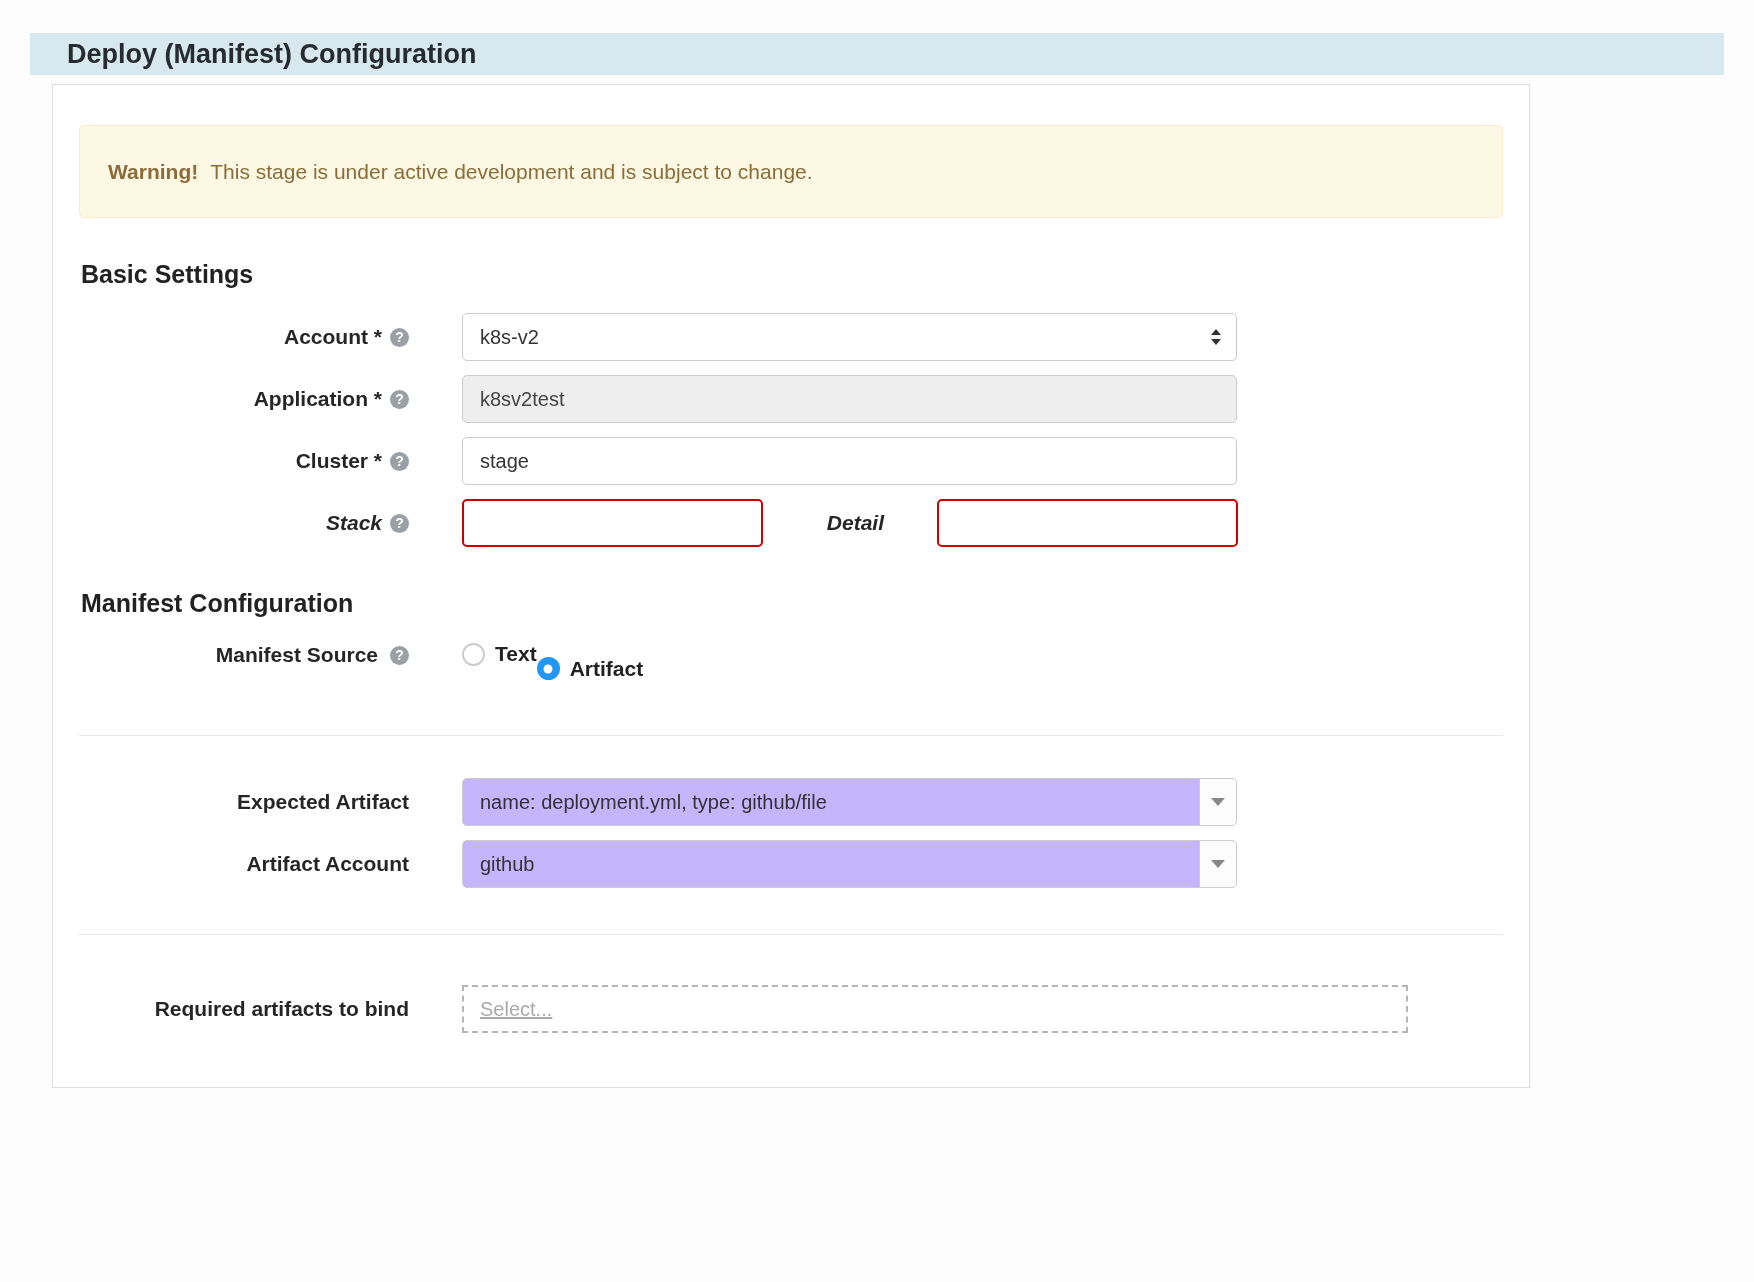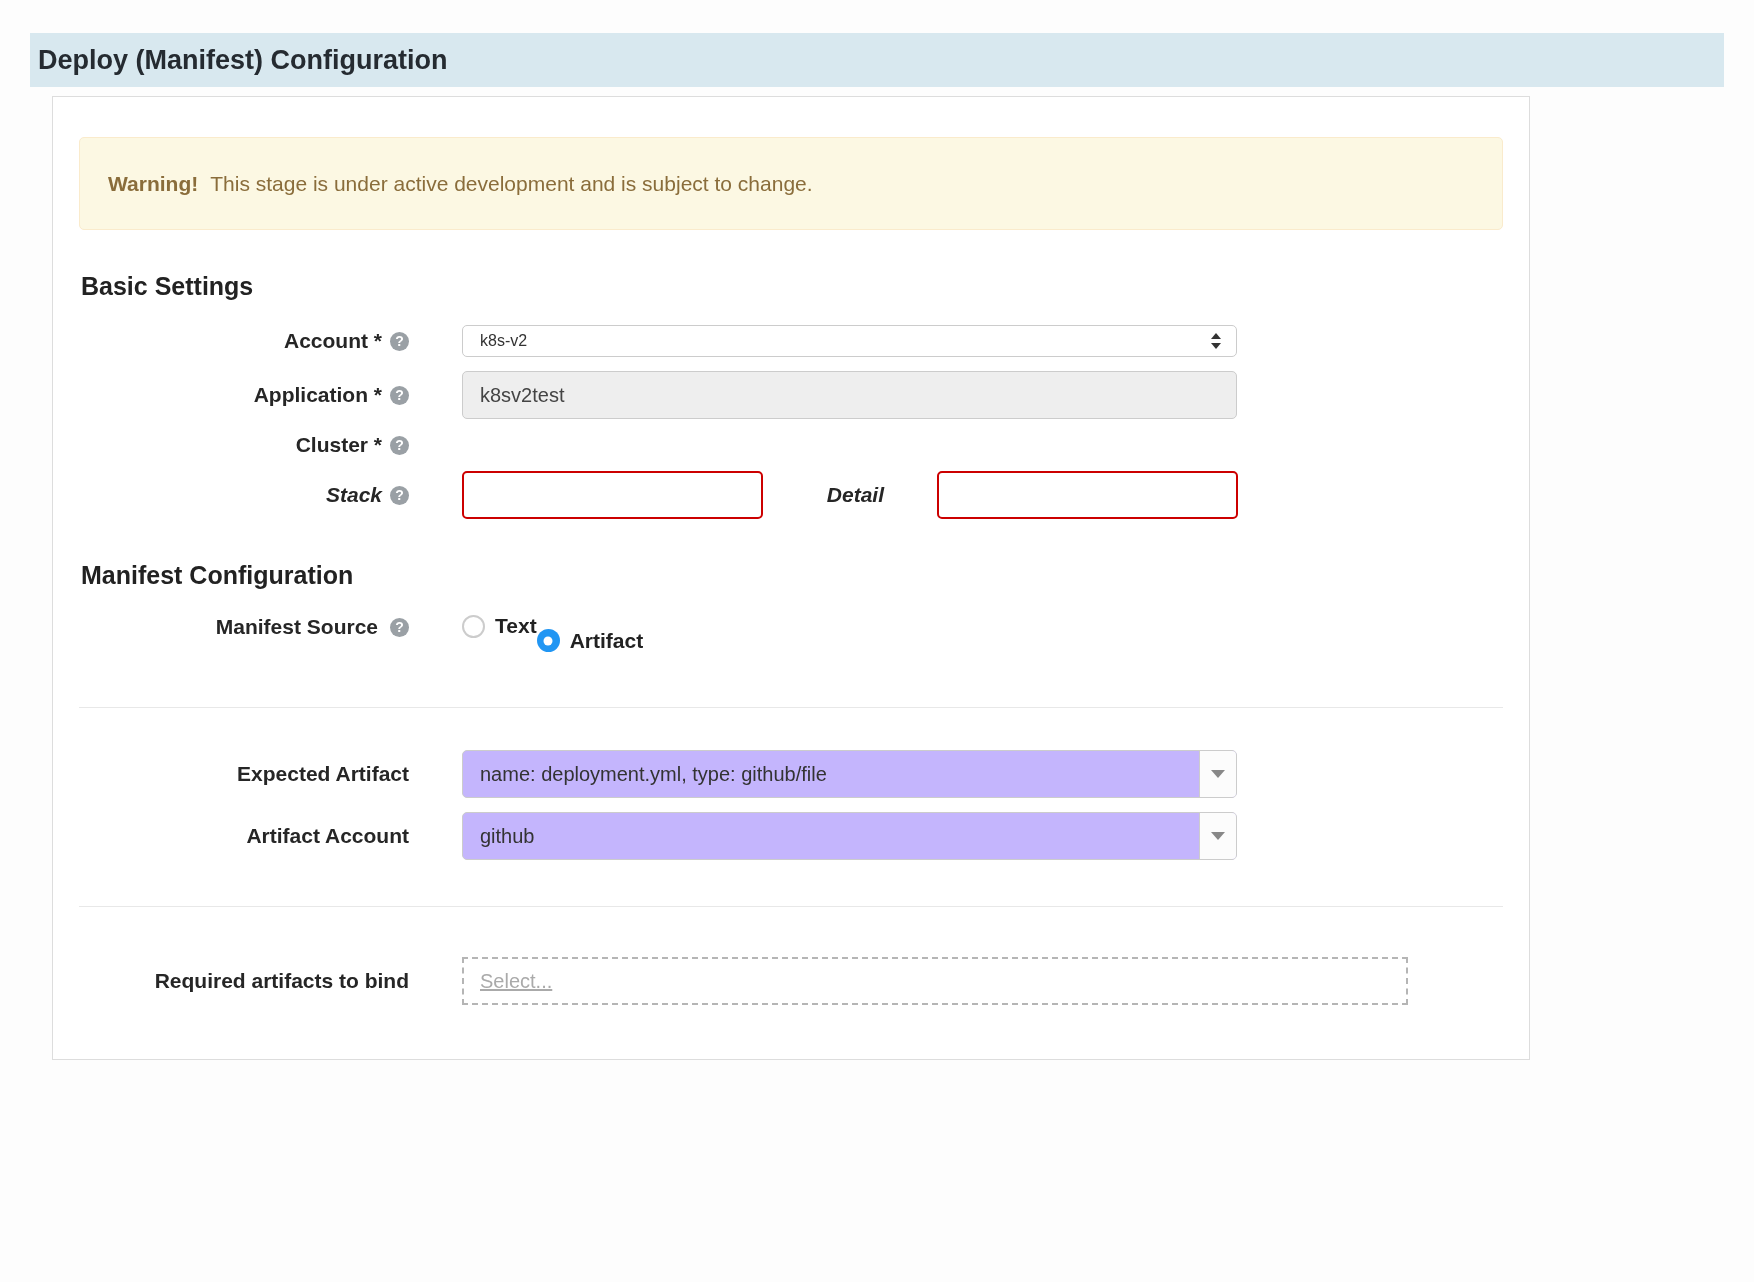--- a/index.html
+++ b/index.html
@@ -11,24 +11,24 @@
   }
   .page {
     width: 1754px;
     min-height: 1282px;
     background: #fdfdfd;
     padding-top: 33px;
   }
   .header-strip {
     margin: 0 30px;
     background: #d8e8ef;
-    height: 54px;
-    display: flex;
-    align-items: center;
-    padding-left: 8px;
+    height: 42px;
+    display: flex;
+    align-items: center;
+    padding-left: 37px;
   }
   .page-title {
     margin: 0;
     font-size: 27px;
     font-weight: 700;
     color: #252b31;
   }
   .panel {
     margin: 9px 0 0 52px;
     width: 1478px;
@@ -86,28 +86,28 @@
     font-size: 14px;
     font-weight: 700;
     display: inline-flex;
     align-items: center;
     justify-content: center;
     flex-shrink: 0;
     cursor: pointer;
   }
   .native-select {
     width: 775px;
-    height: 32px;
+    height: 48px;
     background: #ffffff;
     border: 1px solid #cccccc;
     border-radius: 5px;
     display: flex;
     align-items: center;
     padding: 0 17px;
-    font-size: 16px;
+    font-size: 20px;
     color: #333;
     position: relative;
     cursor: pointer;
   }
   .updown {
     position: absolute;
     right: 15px;
     top: 50%;
     transform: translateY(-50%);
     display: flex;
@@ -283,20 +283,23 @@
       <div class="input-cell">
         <input class="text-input disabled" disabled="" value="k8sv2test" style="">
       </div>
     </div>
 
     <div class="form-row">
       <div class="label-cell">
         <label>Cluster *</label>
         <span class="help-icon">?</span>
       </div>
+      <div class="input-cell">
+        <input class="text-input" value="stage" style="">
+      </div>
     </div>
 
     <div class="form-row">
       <div class="label-cell italic">
         <label>Stack</label>
         <span class="help-icon">?</span>
       </div>
       <div class="input-cell">
         <input class="text-input error" value="" style="">
         <span class="inline-label">Detail</span>

